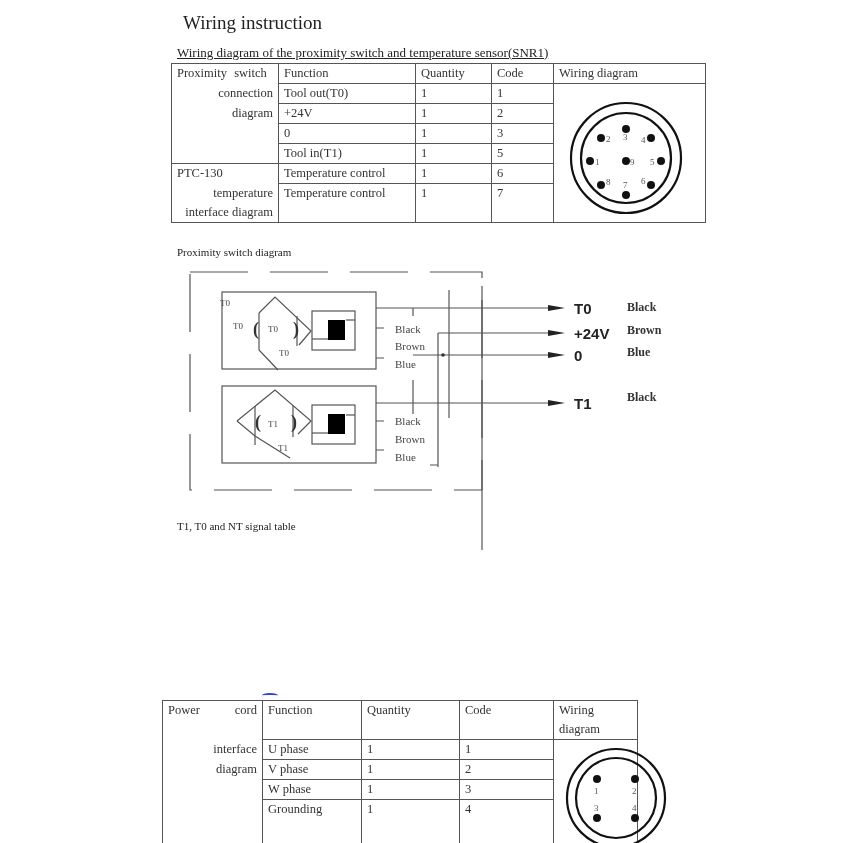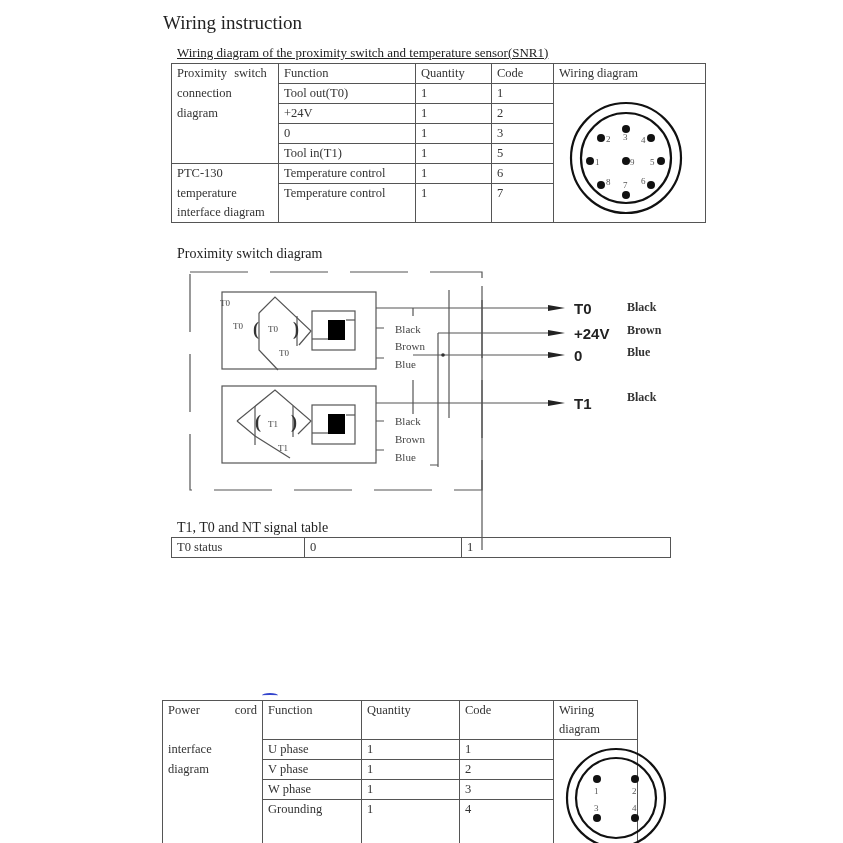--- a/index.html
+++ b/index.html
@@ -1,27 +1,27 @@
 <!DOCTYPE html>
 <html><head>
 <meta charset="utf-8">
 <style>
   html,body{margin:0;padding:0;background:#ffffff;}
   body{width:843px;height:843px;position:relative;overflow:hidden;font-family:"Liberation Serif","DejaVu Serif",serif;color:#222;}
   .abs{position:absolute;}
-  .title{left:163px;top:12px;font-size:19px;color:#222;}
+  .title{left:183px;top:12px;font-size:19px;color:#222;}
   .subtitle{left:177px;top:45px;font-size:13px;text-decoration:underline;}
   table.doc{position:absolute;border-collapse:collapse;font-size:12.5px;color:#333;}
   table.doc td{border:1px solid #555;padding:0 5px;vertical-align:top;height:19px;line-height:19px;}
   table.doc td.nob{border-bottom:none;font-family:Liberation Serif, serif;}
-  table.doc td.not{border-top:none;}
+  table.doc td.not{border-top:none;text-align:right;}
   .t1{left:171px;top:63px;width:535px;}
   .t3{left:171px;top:537px;width:500px;}
   .t4{left:162px;top:700px;width:476px;}
-  .sec{font-size:14px;}
+  .sec{font-size:11px;}
   svg text{font-family:"Liberation Serif",serif;}
 </style>
 </head>
 <body>
 
 <div class="abs title">Wiring instruction</div>
 <div class="abs subtitle">Wiring diagram of the proximity switch and temperature sensor(SNR1)</div>
 
 <table class="doc t1">
   <colgroup>
@@ -193,25 +193,20 @@
 </svg>
 
 <div class="abs sec" style="left:177px;top:520px">T1, T0 and NT signal table</div>
 <table class="doc t3">
   <colgroup>
       <col style="width:133px">
       <col style="width:157px">
       <col>
     </colgroup>
   <tbody>
-  <tr>
-    <td>T0 status</td>
-    <td>0</td>
-    <td>1</td>
-  </tr>
 </tbody>
   </table>
 
 <div class="abs" style="left:262px;top:693px;width:16px;height:3px;border-top:2px solid #3344cc;border-radius:50%"></div>
 
 <table class="doc t4">
   <colgroup>
       <col style="width:100px">
       <col style="width:99px">
       <col style="width:98px">

